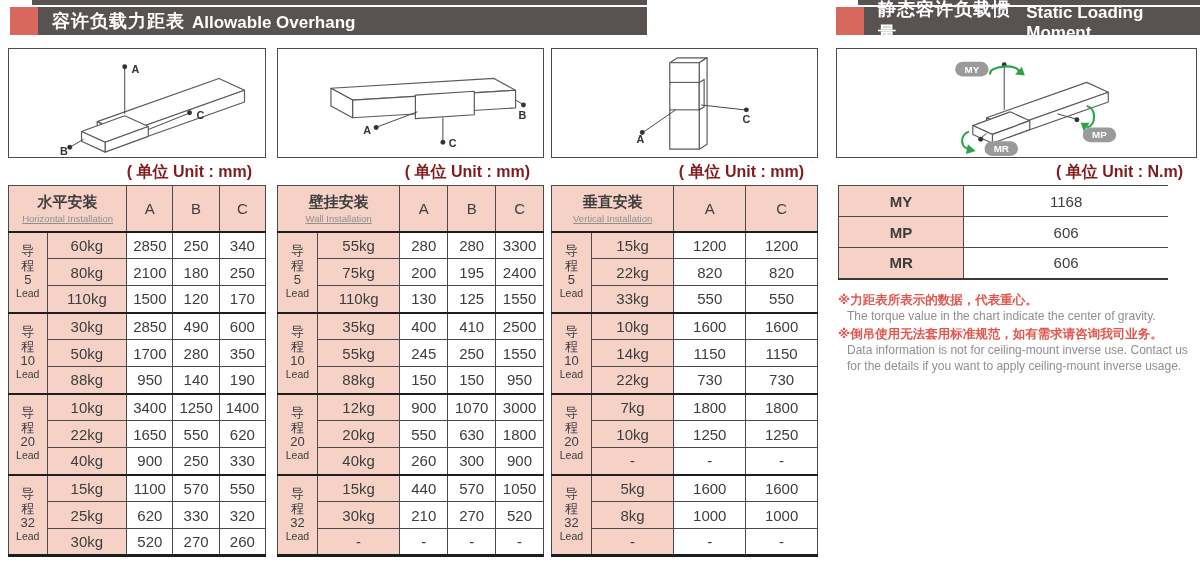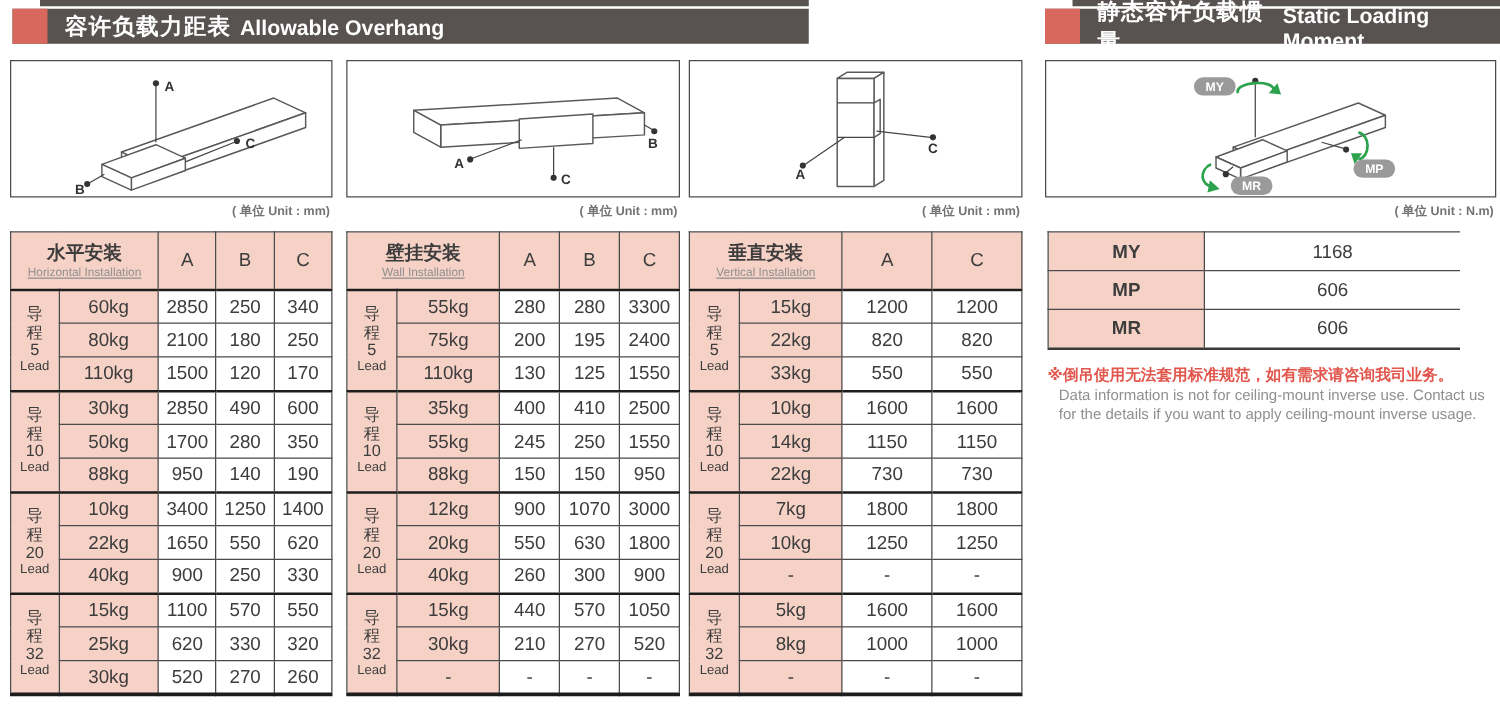--- a/index.html
+++ b/index.html
@@ -21,21 +21,21 @@
   
   .colw { position:absolute; top:0; height:581px; }
   .colw1 { left:8px;   width:258px; }
   .colw2 { left:277px; width:267px; }
   .colw3 { left:551px; width:267px; }
   .colw4 { left:836px; width:361px; }
 
   .diagram-box { position:absolute; top:48px; left:0; right:0; height:110px; border:1px solid #4c4c4c; background:#fff; }
   .diagram-box svg { width:100%; height:100%; display:block; }
 
-  .unit-label { position:absolute; top:162px; right:2px; font-size:10px; font-weight:bold; color:#737373; }
+  .unit-label { position:absolute; top:162px; right:14px; font-size:16px; font-weight:bold; color:#7f1d1d; }
 
   
   table.ov { position:absolute; top:185px; left:0; right:0; width:100%;
              border-collapse:collapse; table-layout:fixed;
              border:1px solid #4a4a4a; border-bottom:3px solid #1d1d1d; }
   table.ov td { border:1px solid #4a4a4a; text-align:center; vertical-align:middle;
                 color:#3d3d3d; background:#fff; }
   table.ov .pink { background:#f6d2c6; }
   table.ov .head-row td { height:46px; border-bottom:2px solid #1d1d1d; }
   table.ov tr.group-start td { border-top:2px solid #1d1d1d; }
@@ -565,19 +565,23 @@
         </tr>
         <tr>
           <td class="mlabel">MR</td>
           <td>606</td>
         </tr>
       </tbody>
     </table>
 
     <div class="notes">
       <div class="note">
+        <div class="note-zh">※力距表所表示的数据，代表重心。</div>
+        <div class="note-en">The torque value in the chart indicate the center of gravity.</div>
+      </div>
+      <div class="note">
         <div class="note-zh">※倒吊使用无法套用标准规范，如有需求请咨询我司业务。</div>
         <div class="note-en">Data information is not for ceiling-mount inverse use. Contact us for the details if you want to apply ceiling-mount inverse usage.</div>
       </div>
     </div>
   </div>
 
 </div>
 
 </body></html>

